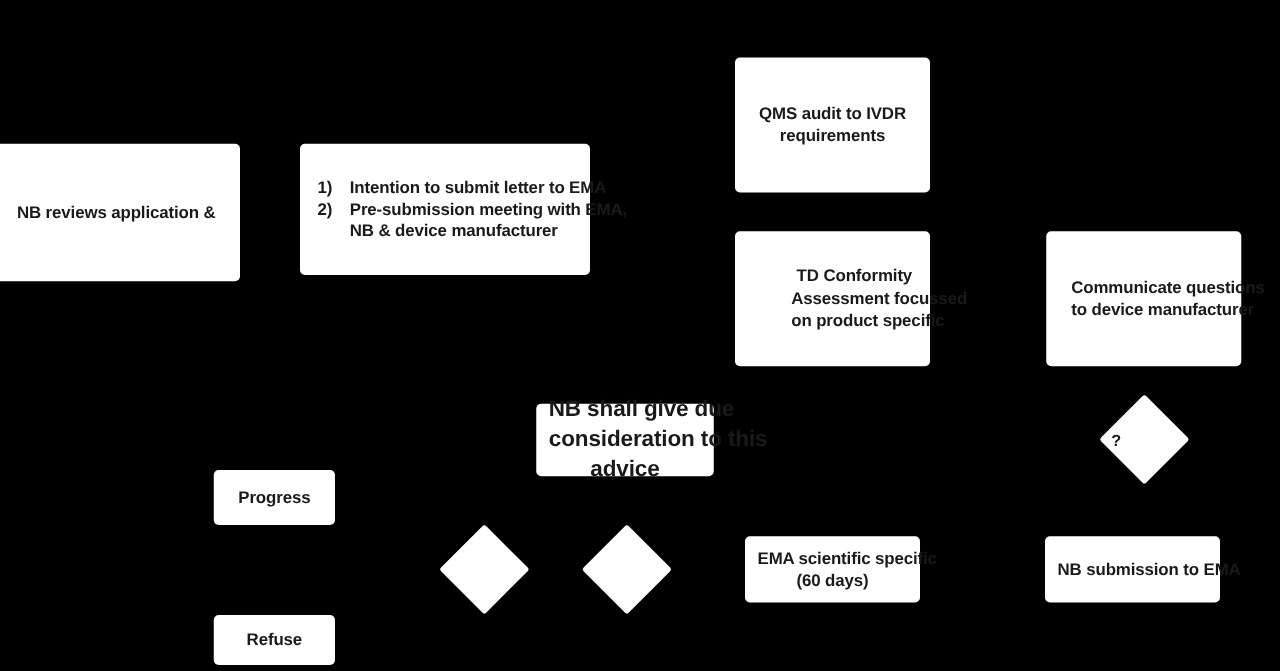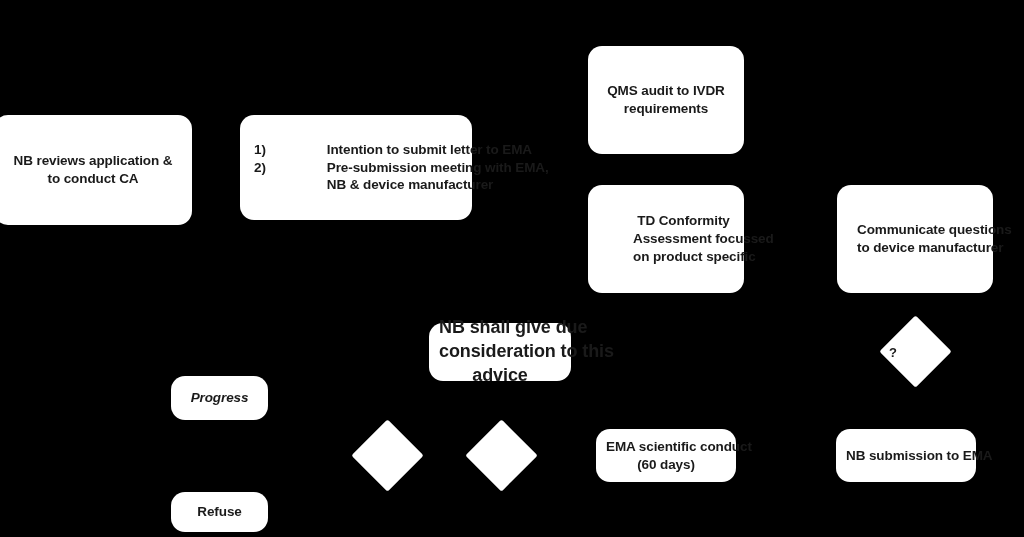--- a/index.html
+++ b/index.html
@@ -11,21 +11,21 @@
     position: relative;
     width: 1024px;
     height: 537px;
     background: #000000;
     overflow: hidden;
     font-family: "Liberation Sans", sans-serif;
   }
   .node {
     position: absolute;
     background: #ffffff;
-    border-radius: 14px;
+    border-radius: 4px;
     color: #1a1a1a;
     display: flex;
     align-items: center;
     justify-content: center;
     text-align: center;
     line-height: 1.32;
     font-size: 13.5px;
     font-weight: 600;
     box-sizing: border-box;
     padding: 6px 10px;
@@ -55,21 +55,20 @@
     padding-right: 14px;
     vertical-align: top;
     white-space: nowrap;
   }
   .olist-txt {
     display: table-cell;
     vertical-align: top;
   }
   .olist-txt > div {
     white-space: pre;
-    margin-left: 47px;
   }
   .diamond {
     position: absolute;
     background: #ffffff;
     transform: rotate(45deg);
     border-radius: 2px;
   }
   .diamond-label {
     position: absolute;
     color: #1a1a1a;
@@ -80,21 +79,20 @@
   }
 </style>
 </head>
 <body>
 
 <div id="canvas">
 
   <div class="node" style="left:-6px; top:115px; width:198px; height:110px;">
     <div class="lines">
       <div>NB reviews application &amp;</div>
-      <div>to conduct CA</div>
     </div>
   </div>
 
   <div class="node node-list" style="left:240px; top:115px; width:232px; height:105px;">
     <div class="olist">
       <div class="olist-row">
         <span class="olist-num">1)</span>
         <span class="olist-txt">
           <div>Intention to submit letter to EMA</div>
         </span>
@@ -132,35 +130,35 @@
   </div>
 
   <div class="node" style="left:429px; top:323px; width:142px; height:58px; font-size:18px;">
     <div class="lines">
       <div>NB shall give due</div>
       <div>consideration to this</div>
       <div>advice</div>
     </div>
   </div>
 
-  <div class="node" style="left:171px; top:376px; width:97px; height:44px;font-style:italic;">
+  <div class="node" style="left:171px; top:376px; width:97px; height:44px;">
     <div class="lines">
       <div>Progress</div>
     </div>
   </div>
 
   <div class="node" style="left:171px; top:492px; width:97px; height:40px;">
     <div class="lines">
       <div>Refuse</div>
     </div>
   </div>
 
   <div class="node" style="left:596px; top:429px; width:140px; height:53px;">
     <div class="lines">
-      <div>EMA scientific conduct</div>
+      <div>EMA scientific specific</div>
       <div>(60 days)</div>
     </div>
   </div>
 
   <div class="node" style="left:836px; top:429px; width:140px; height:53px;">
     <div class="lines">
       <div>NB submission to EMA</div>
     </div>
   </div>
 

